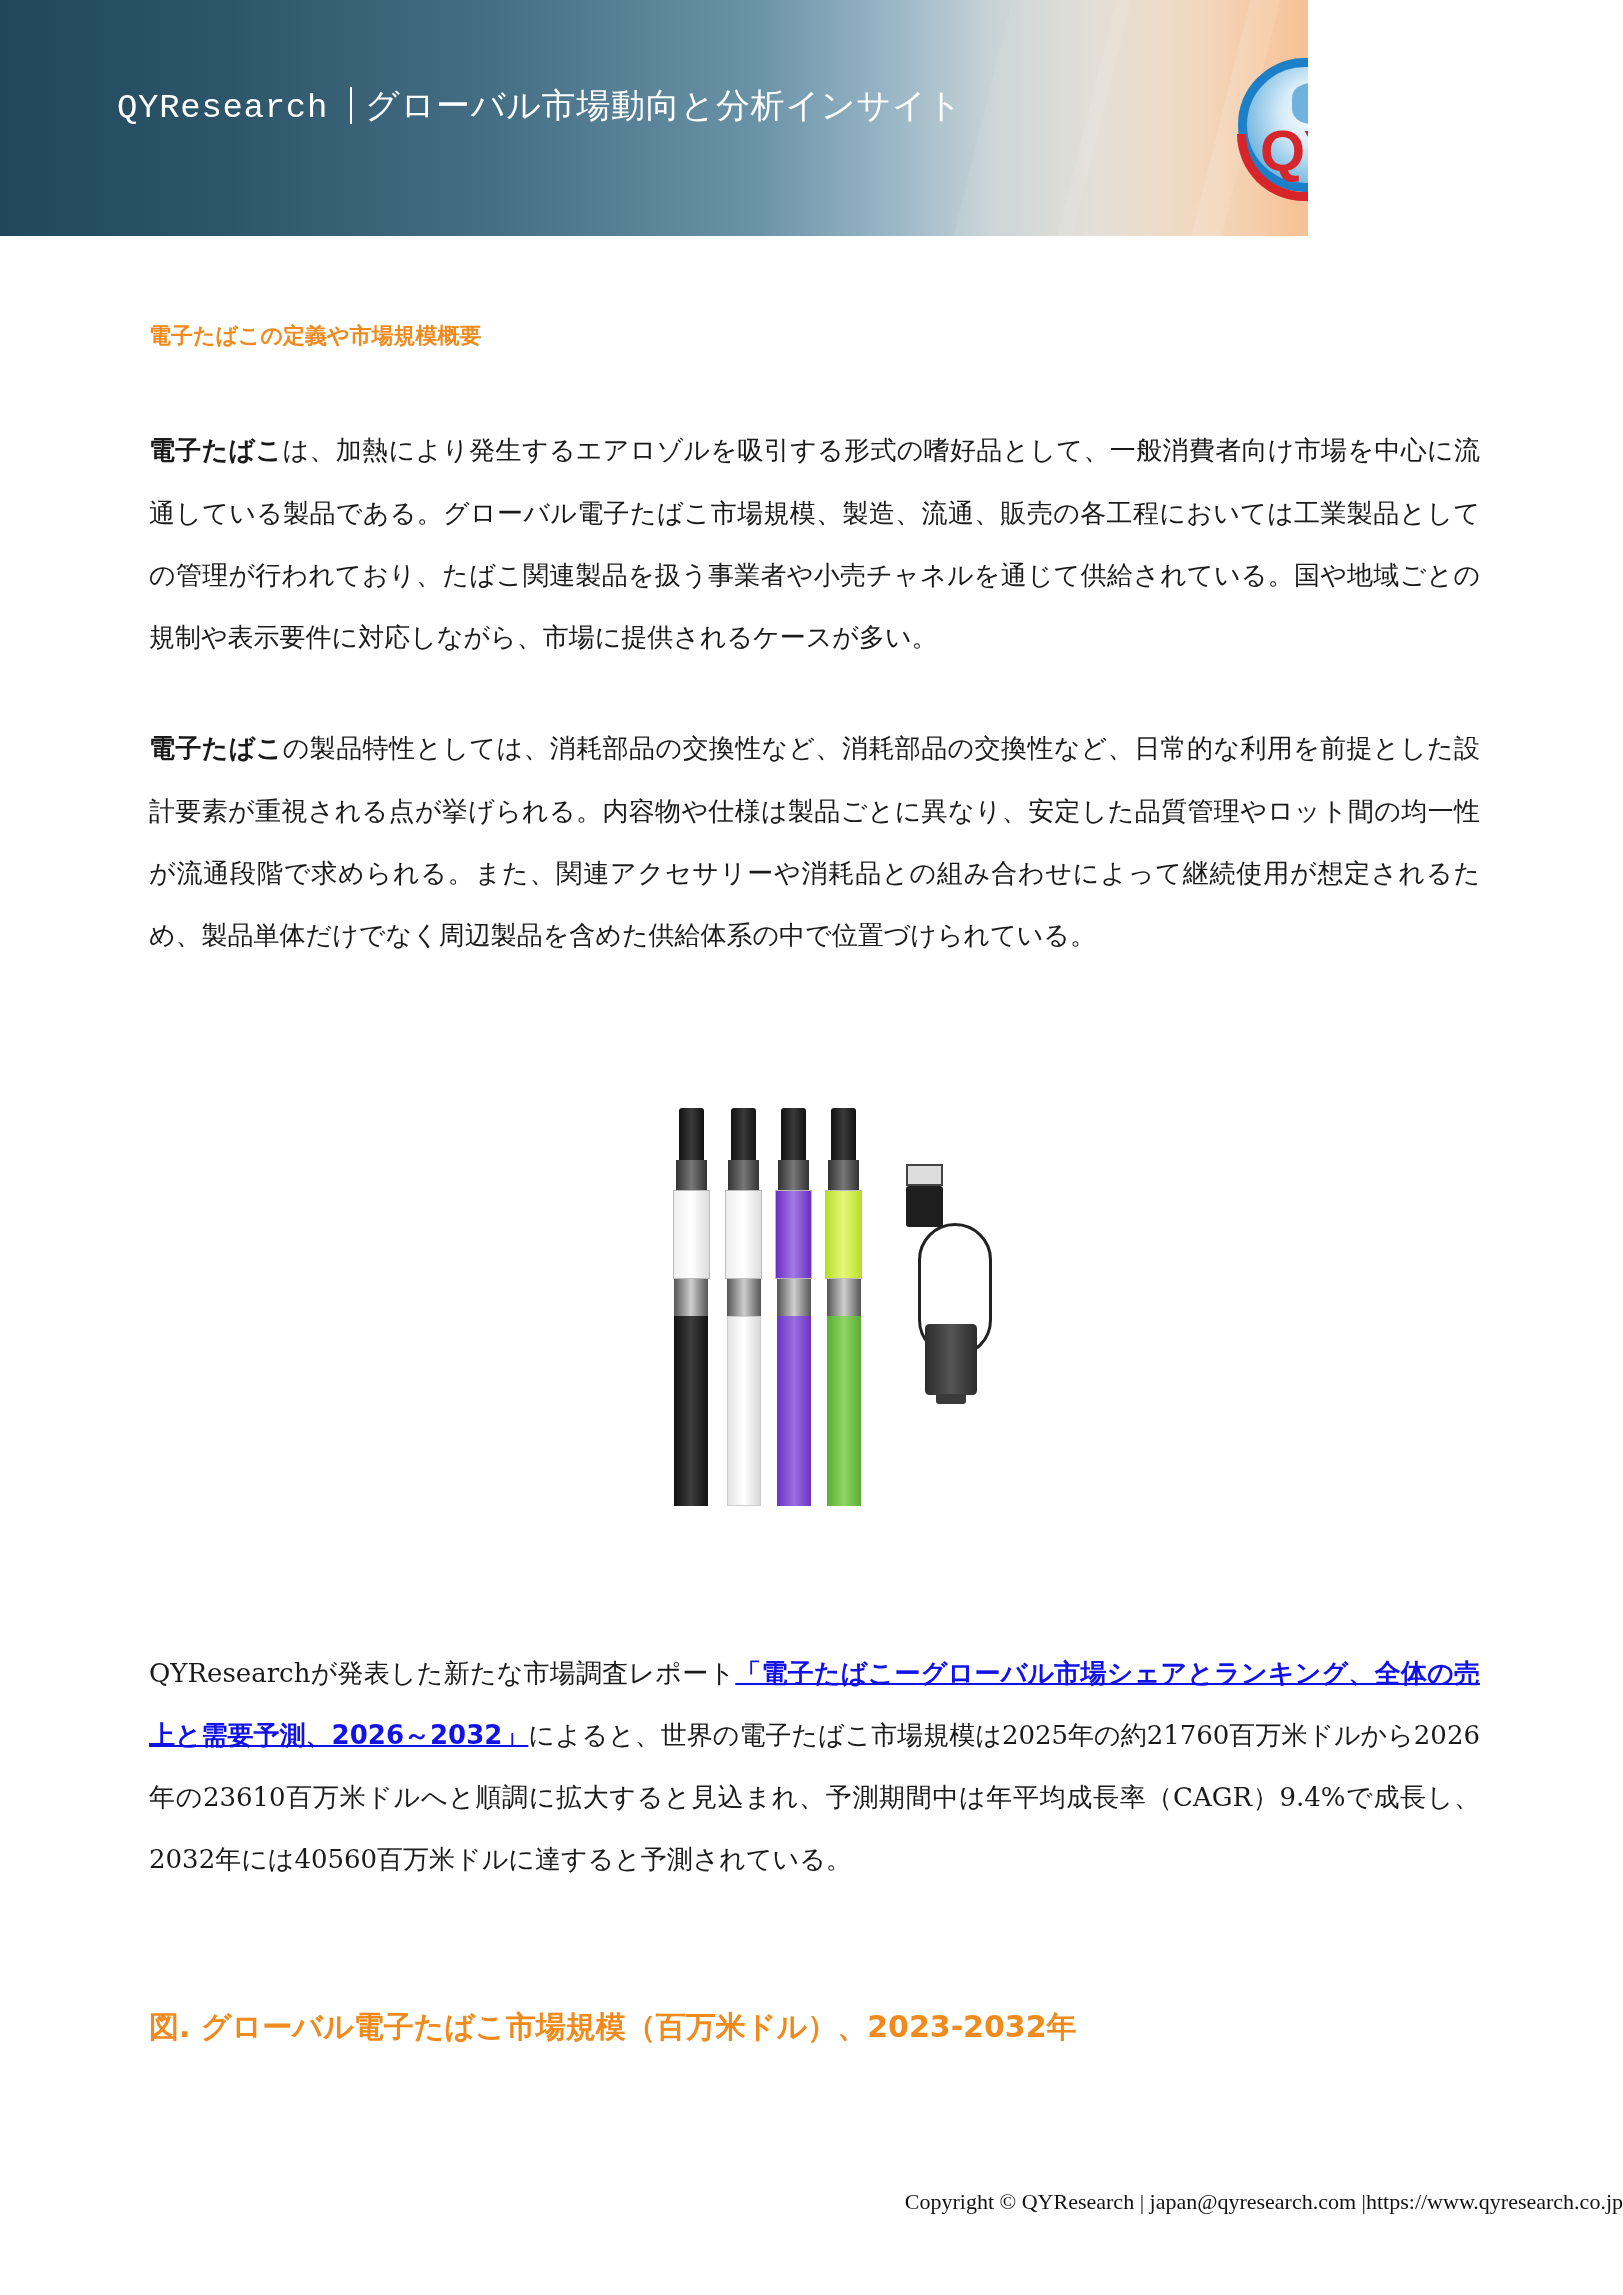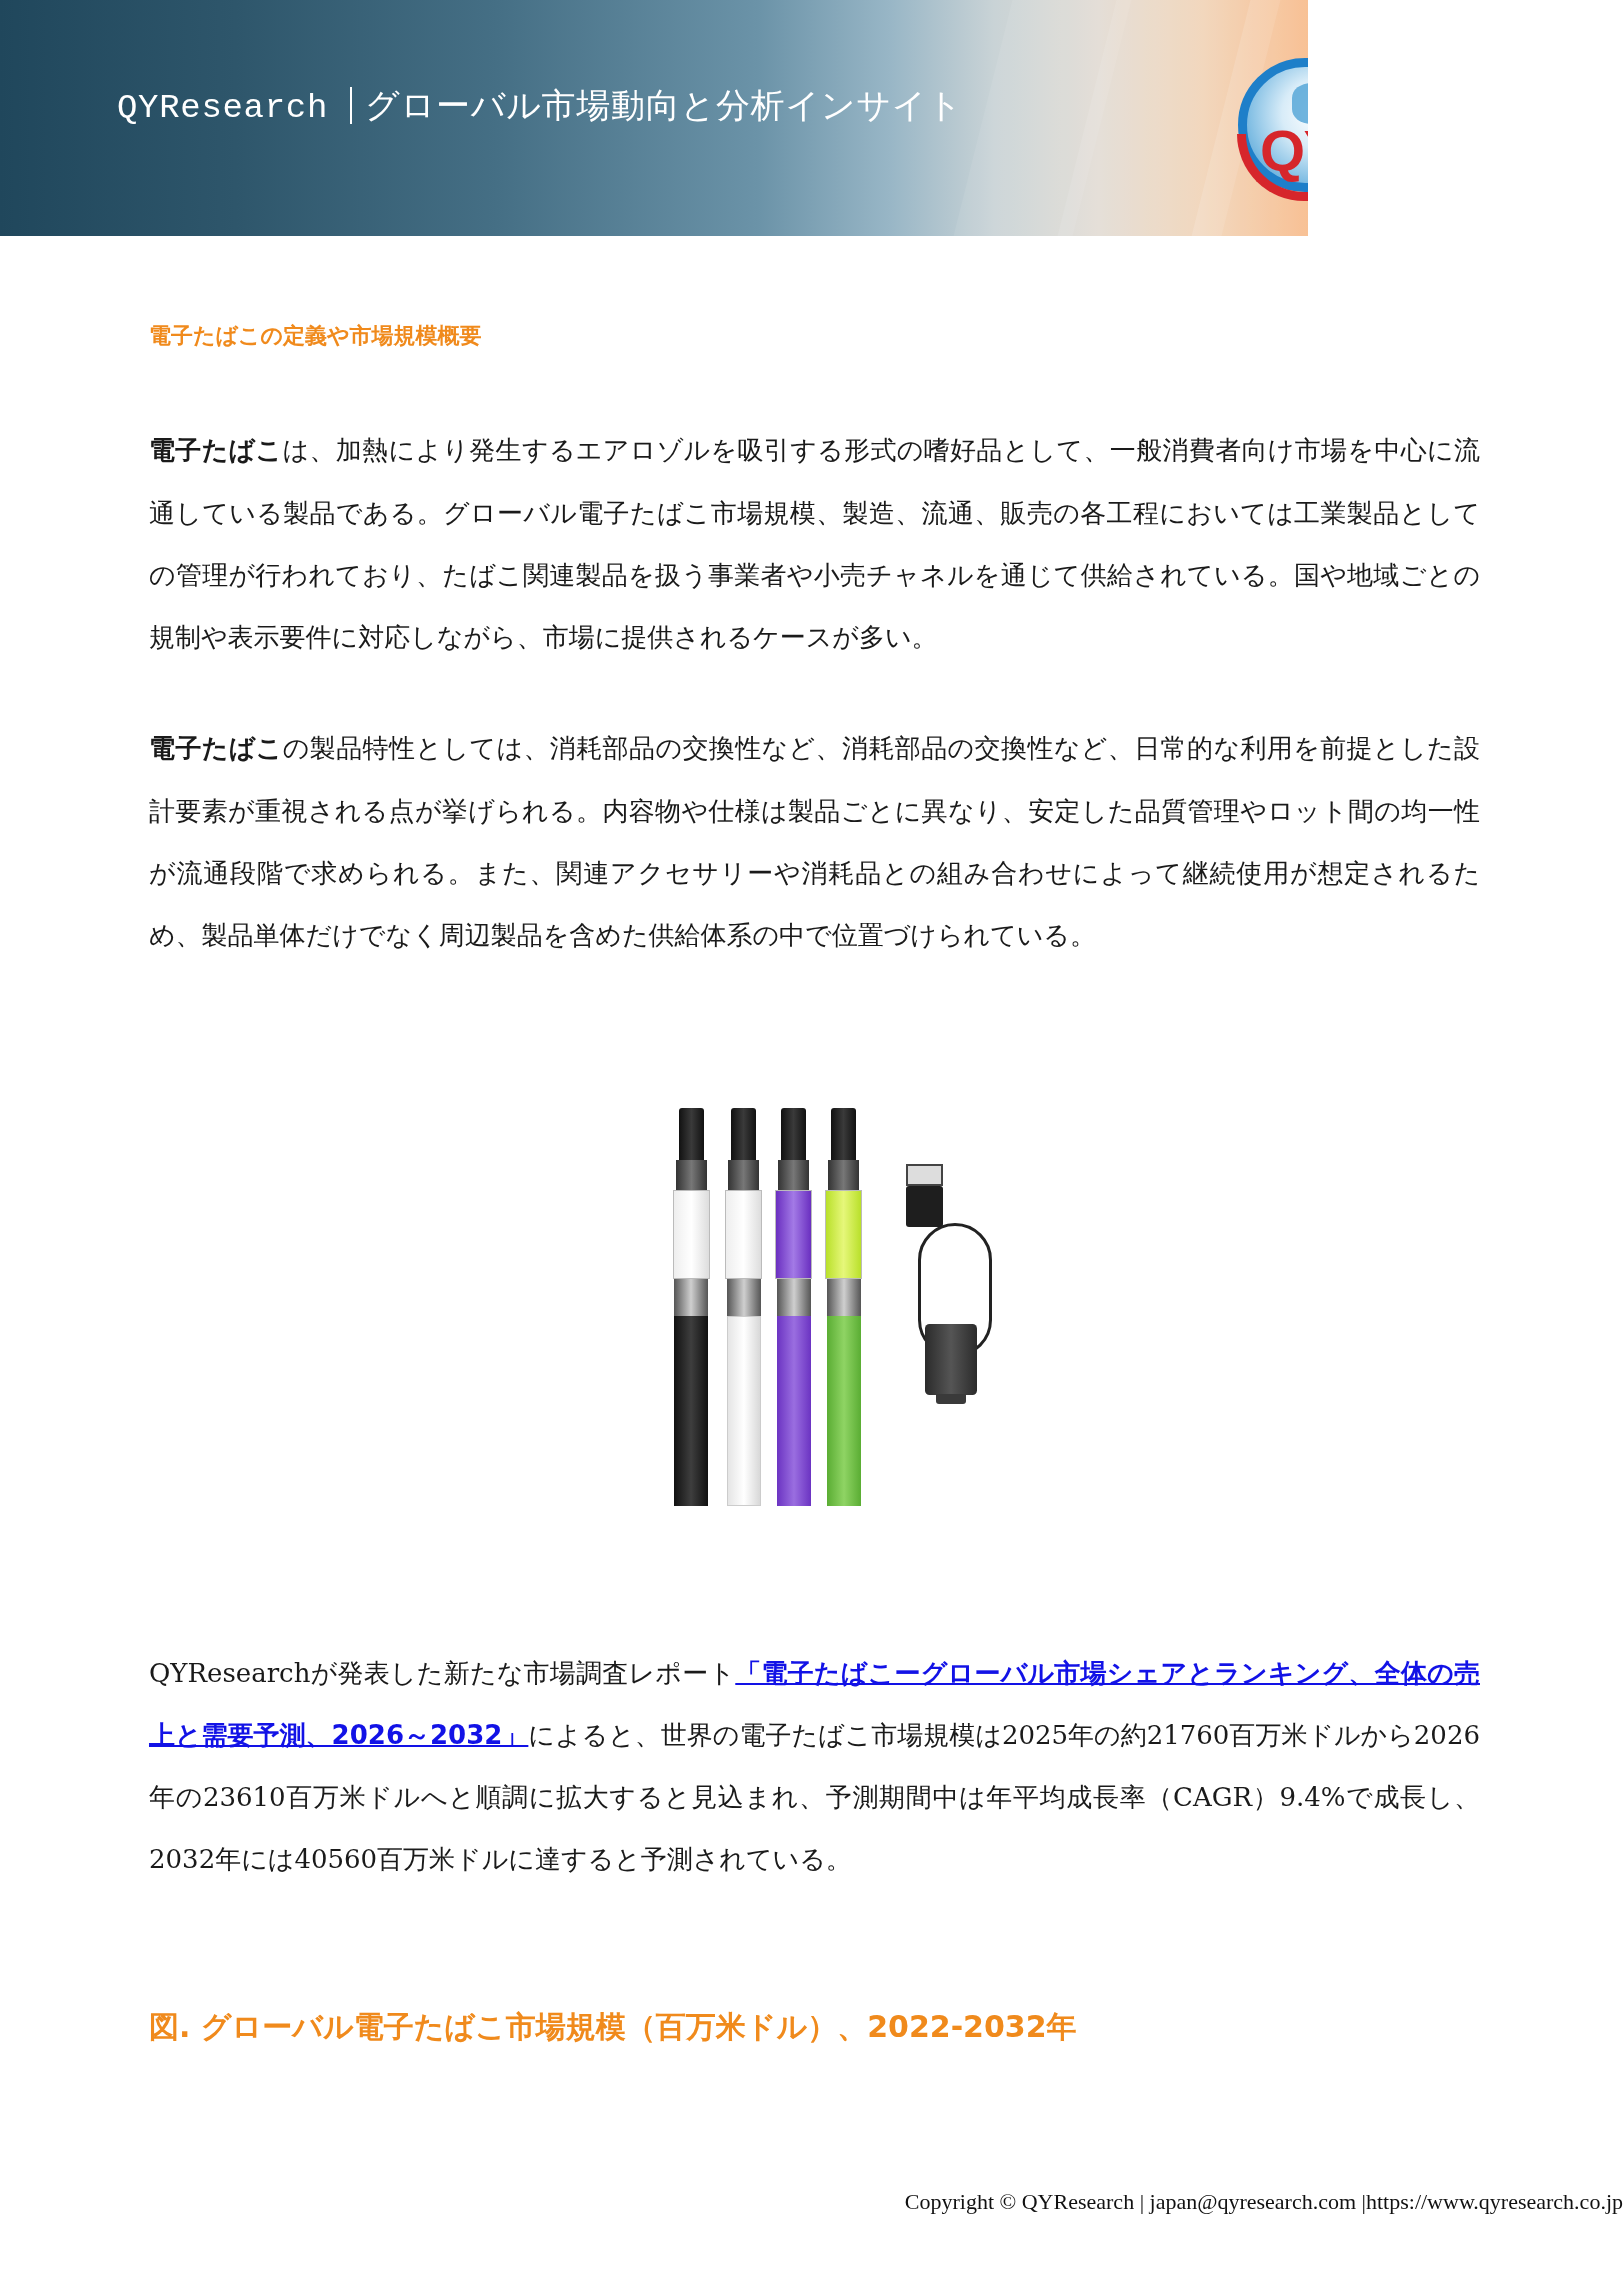--- a/index.html
+++ b/index.html
@@ -139,16 +139,16 @@
       <div class="plug"></div>
       <div class="box"></div>
       <div class="thread"></div>
   </div>
 </div>
 
 <div class="para" style="top:1642px;">
   <span>QYResearchが発表した新たな市場調査レポート</span><a class="report-link">「電子たばこーグローバル市場シェアとランキング、全体の売上と需要予測、2026～2032」</a><span>によると、世界の電子たばこ市場規模は2025年の約21760百万米ドルから2026年の23610百万米ドルへと順調に拡大すると見込まれ、予測期間中は年平均成長率（CAGR）9.4%で成長し、2032年には40560百万米ドルに達すると予測されている。</span>
 </div>
 
-<div class="figure-title">図. グローバル電子たばこ市場規模（百万米ドル）、2022-2032年</div>
+<div class="figure-title">図. グローバル電子たばこ市場規模（百万米ドル）、2023-2032年</div>
 
 <div class="footer">Copyright © QYResearch | japan@qyresearch.com |https://www.qyresearch.co.jp</div>
 
 
 </body></html>

